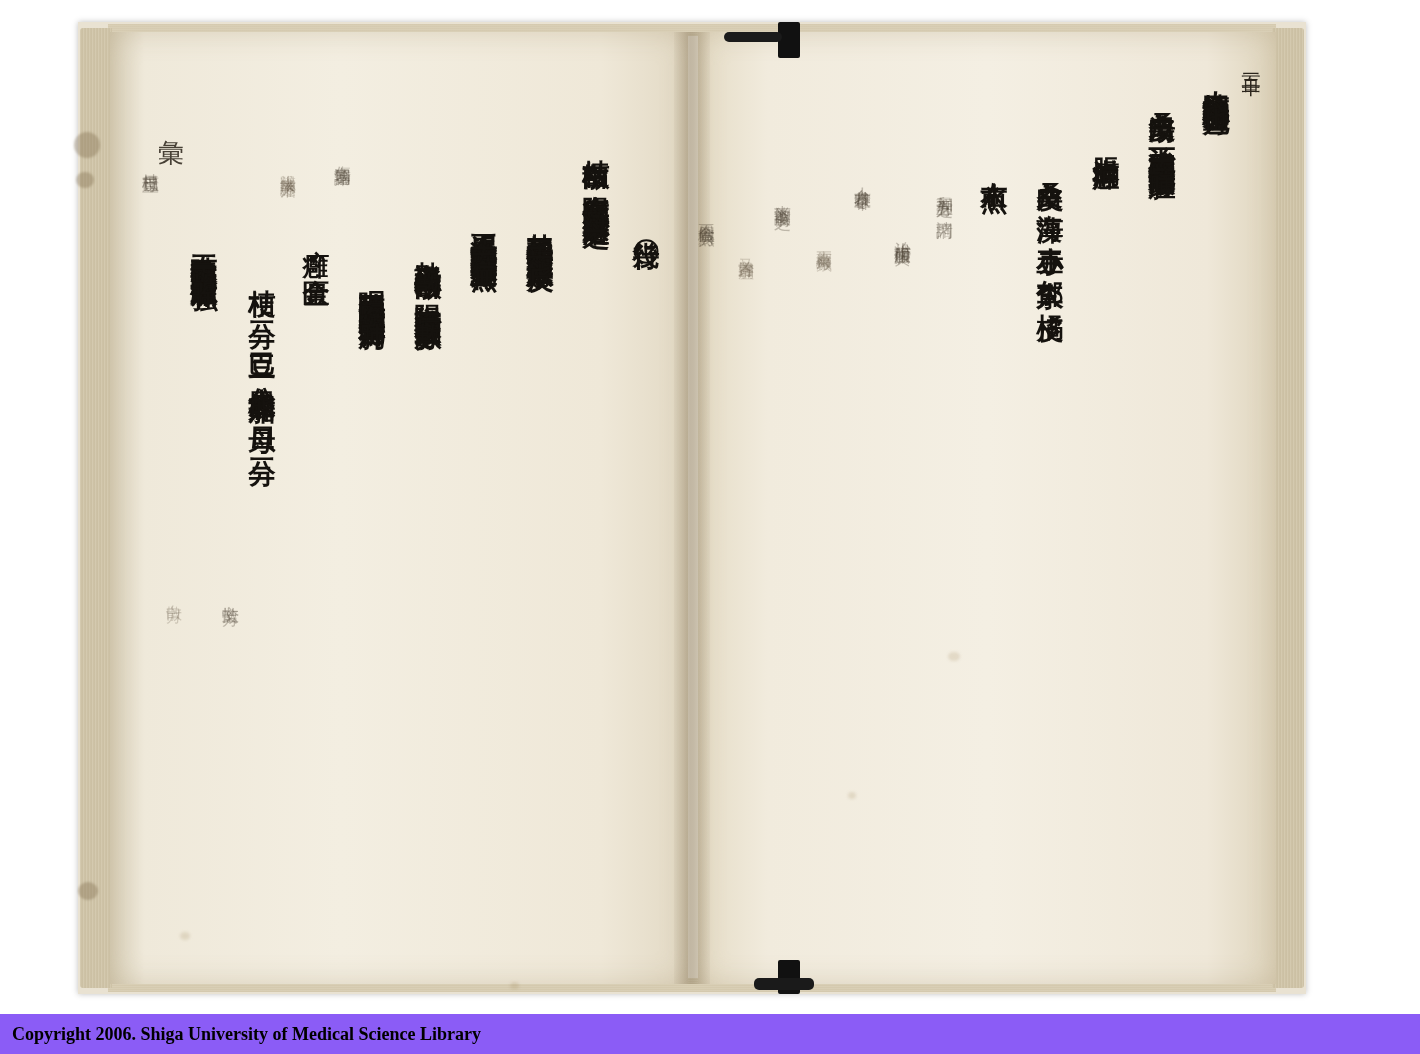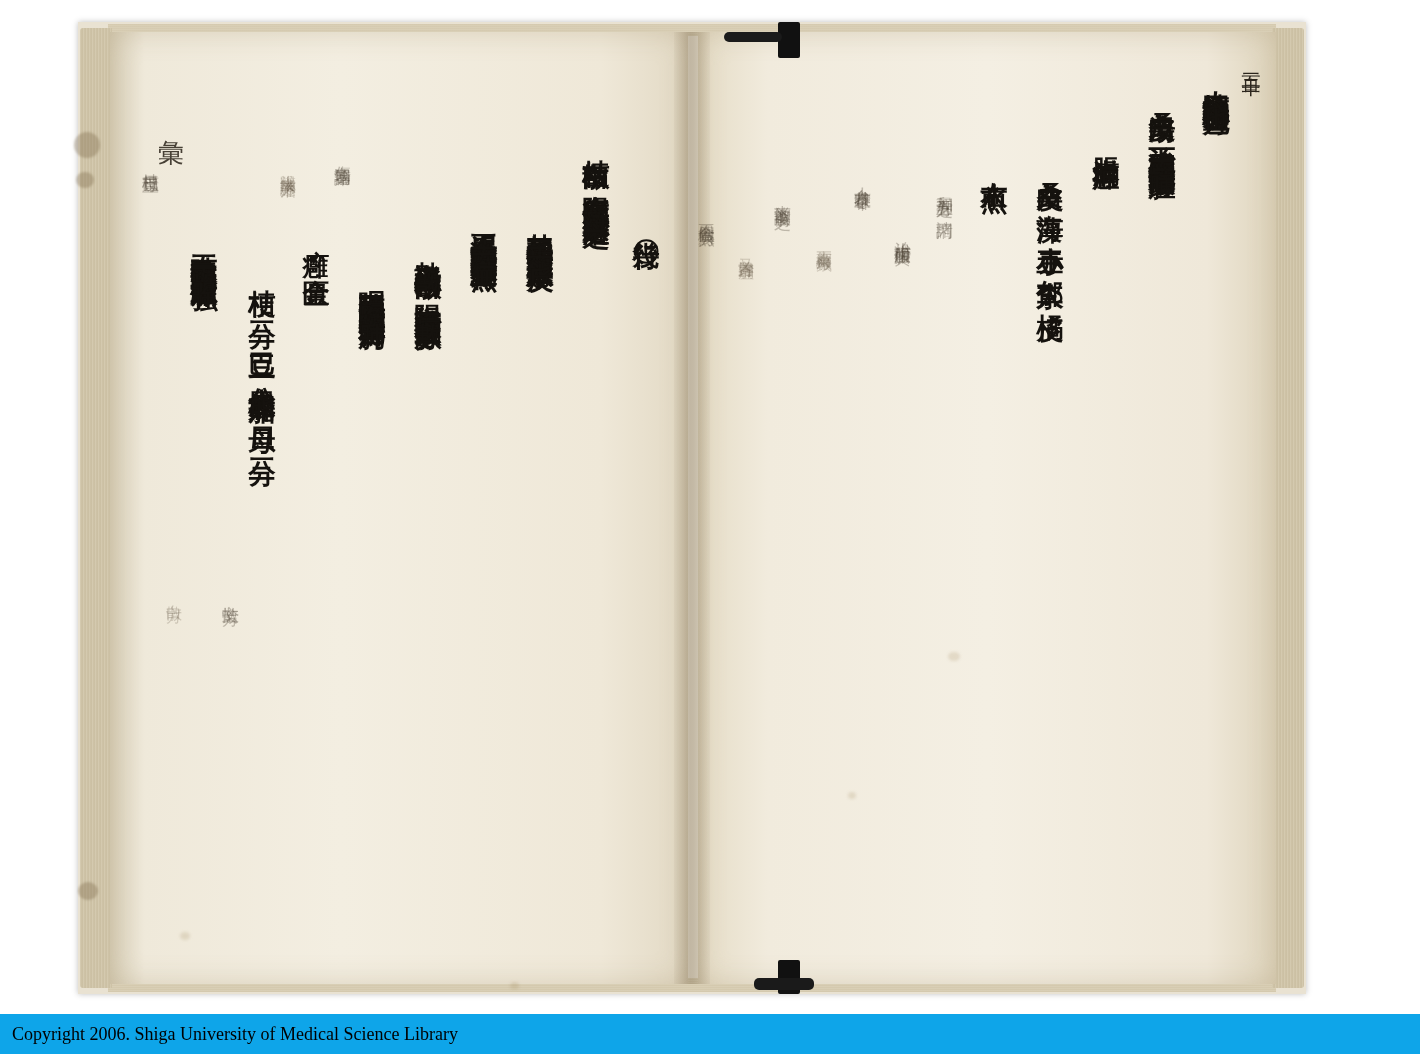--- a/index.html
+++ b/index.html
@@ -149,28 +149,29 @@
     opacity: .85;
   }
 
   
   #footer {
     position: absolute;
     left: 0;
     top: 1014px;
     width: 1420px;
     height: 40px;
-    background: #0ea5e9;
+    background: #8b5cf6;
     color: #000000;
     font-family: "Liberation Serif", serif;
     font-size: 18px;
     display: flex;
     align-items: center;
     padding-left: 12px;
     box-sizing: border-box;
+    font-weight: bold;
   }
 
   
   .spot {
     position: absolute;
     border-radius: 50%;
     background: rgba(150,120,70,0.18);
     filter: blur(1.5px);
   }
 </style>

